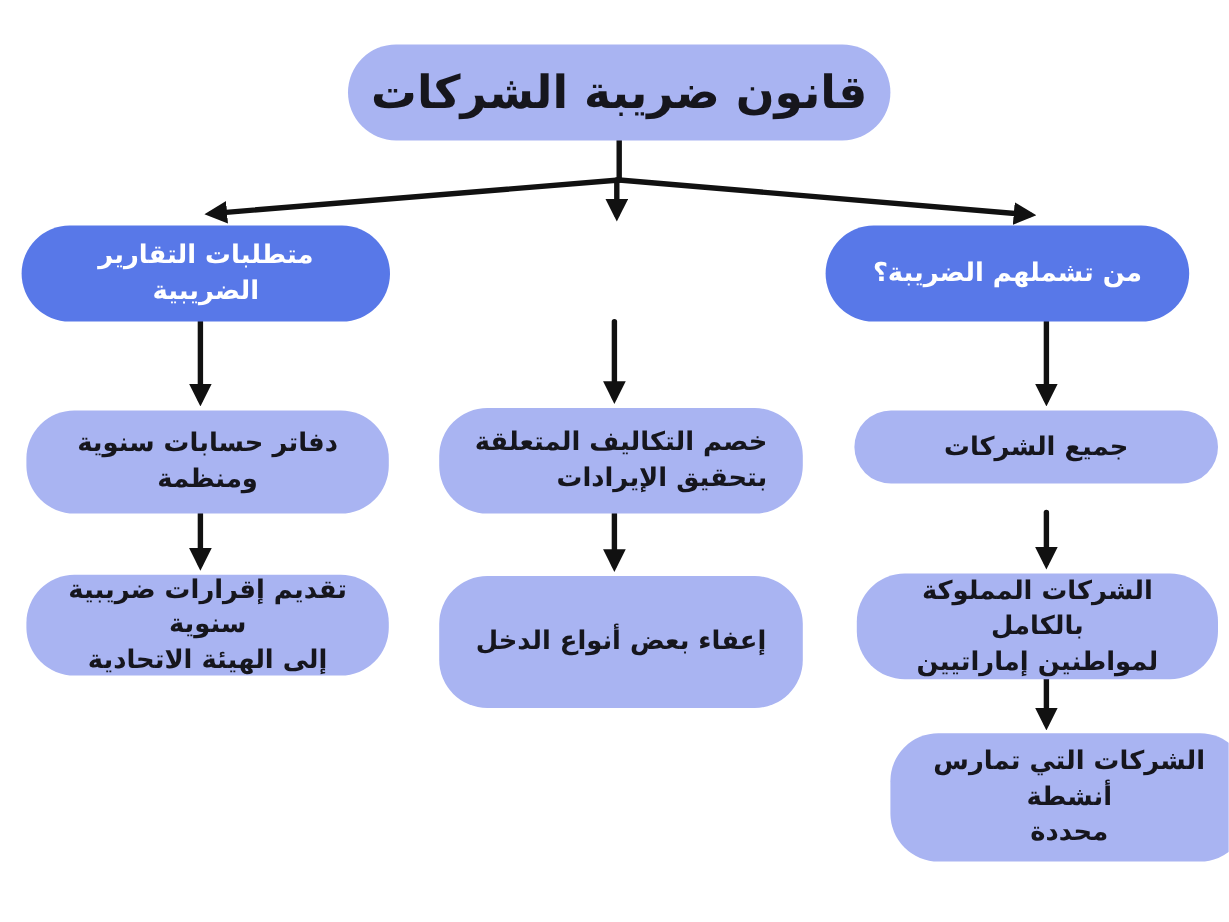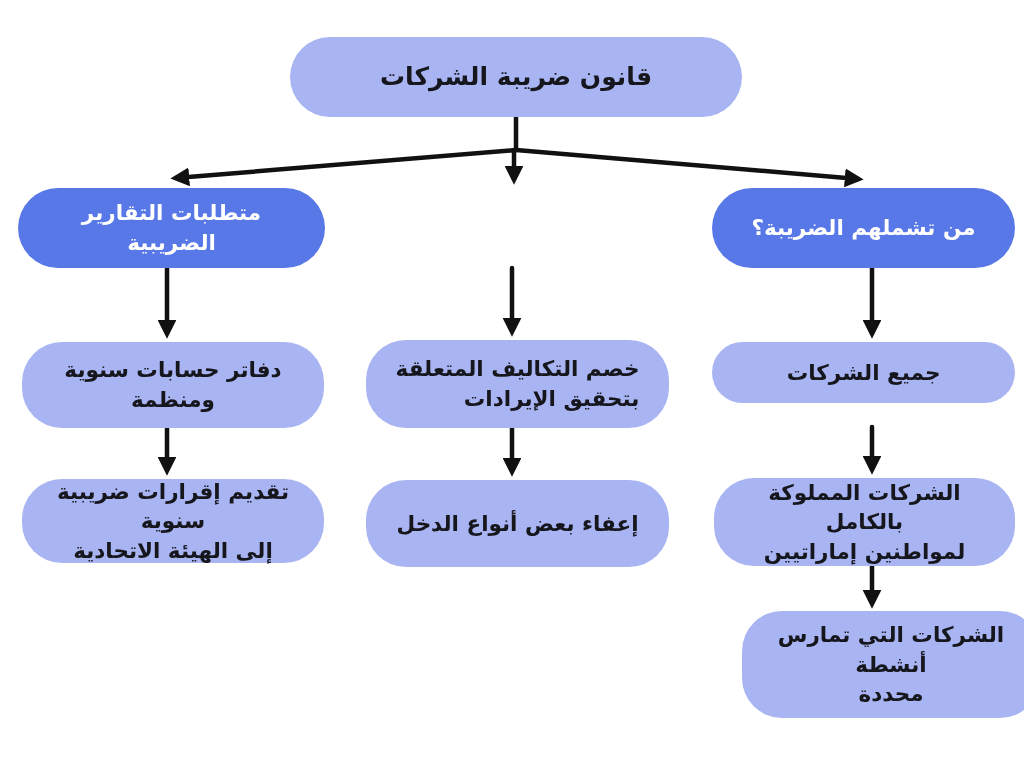--- a/index.html
+++ b/index.html
@@ -29,29 +29,29 @@
     line-height: 1.38;
     padding: 6px 16px;
     box-sizing: border-box;
     border-radius: 40px;
     font-size: 21.5px;
     white-space: pre-line;
   }
   .light { background: #a9b4f2; color: #16161d; }
   .dark  { background: #5878e8; color: #ffffff; }
 
-  .n-title    { left: 290px; top: 37px;  width: 452px; height: 80px; font-size: 25px; border-radius: 42px; }
+  .n-title    { left: 290px; top: 37px;  width: 452px; height: 80px; font-size: 38px; border-radius: 42px; }
   .n-l2-left  { left: 18px;  top: 188px; width: 307px; height: 80px; }
   .n-l2-mid   { left: 366px; top: 188px; width: 303px; height: 80px; }
-  .n-l2-right { left: 712px; top: 188px; width: 303px; height: 80px; }
+  .n-l2-right { left: 688px; top: 188px; width: 303px; height: 80px; }
   .n-l3-left  { left: 22px;  top: 342px; width: 302px; height: 86px; }
   .n-l3-mid   { left: 366px; top: 340px; width: 303px; height: 88px; text-align: right; }
   .n-l3-right { left: 712px; top: 342px; width: 303px; height: 61px; }
   .n-l4-left  { left: 22px;  top: 479px; width: 302px; height: 84px; }
-  .n-l4-mid   { left: 366px; top: 480px; width: 303px; height: 87px; }
+  .n-l4-mid   { left: 366px; top: 480px; width: 303px; height: 110px; }
   .n-l4-right { left: 714px; top: 478px; width: 301px; height: 88px; }
   .n-l5-right { left: 742px; top: 611px; width: 298px; height: 107px; }
 </style>
 </head>
 <body>
 
 <div class="canvas">
 
   <svg class="arrow-layer" viewBox="0 0 1024 768" xmlns="http://www.w3.org/2000/svg">
     <defs>

